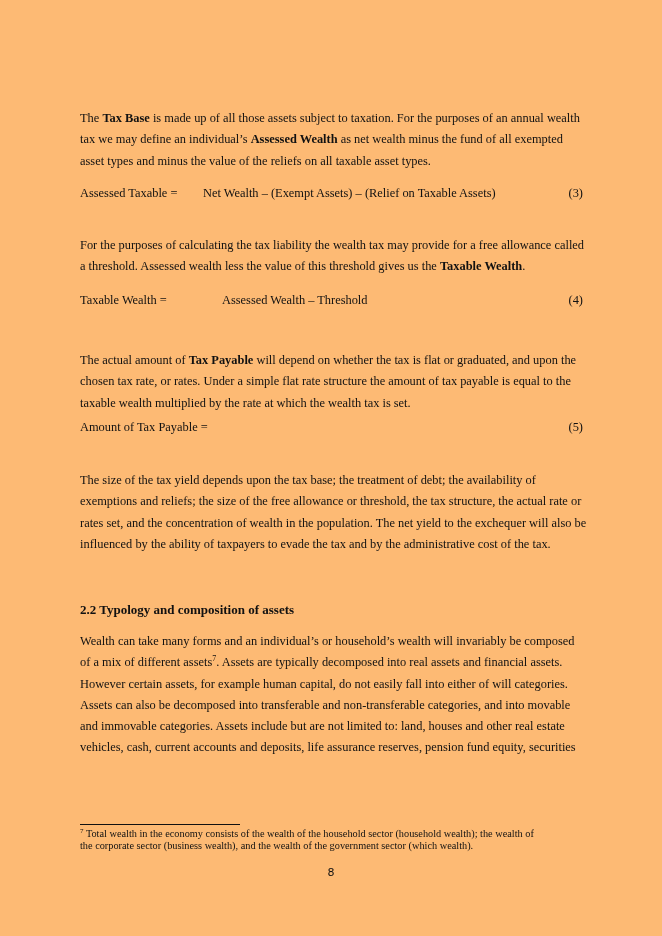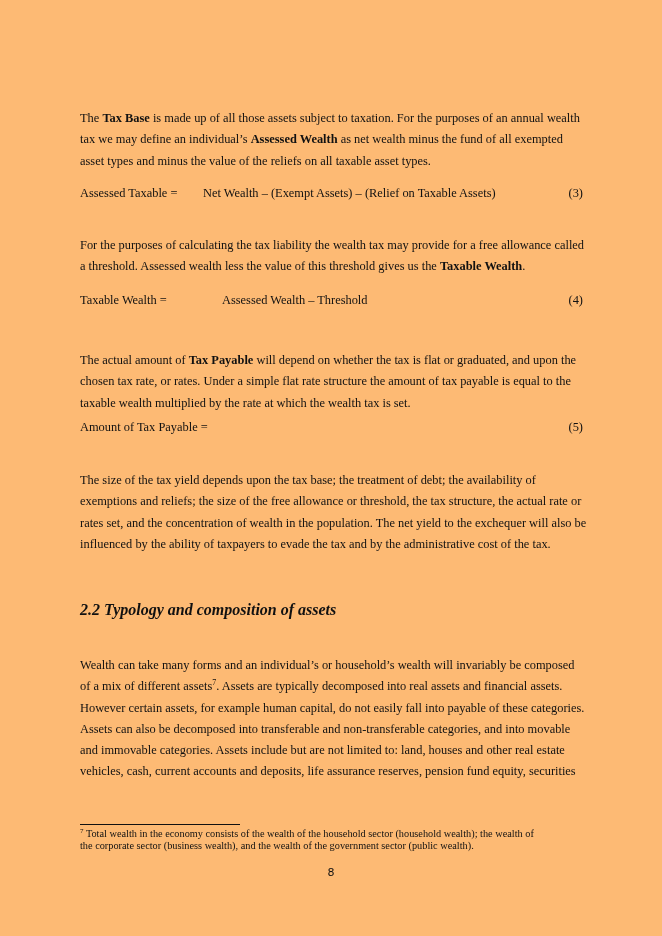--- a/index.html
+++ b/index.html
@@ -41,23 +41,22 @@
       font-size: 12.4px;
       line-height: 20px;
     }
     .eq .lhs { position: absolute; left: 0; top: 0; }
     .eq .rhs { position: absolute; top: 0; }
     .eq .num { position: absolute; right: 0; top: 0; }
     .heading {
       position: absolute;
       left: 80px;
       top: 600px;
-      font-size: 16px;
+      font-size: 13px;
       font-weight: bold;
-      font-style: italic;
       line-height: 20px;
     }
     sup { font-size: 8px; vertical-align: 5px; line-height: 0; }
     .fn-rule {
       position: absolute;
       left: 80px;
       top: 824px;
       width: 160px;
       height: 0;
       border-top: 1px solid #111;
@@ -125,31 +124,31 @@
 
   <p class="para" style="top:470px;">
     <span class="ln">The size of the tax yield depends upon the tax base; the treatment of debt; the availability of</span>
     <span class="ln">exemptions and reliefs; the size of the free allowance or threshold, the tax structure, the actual rate or</span>
     <span class="ln">rates set, and the concentration of wealth in the population. The net yield to the exchequer will also be</span>
     <span class="ln">influenced by the ability of taxpayers to evade the tax and by the administrative cost of the tax.</span>
   </p>
 
   <div class="heading">2.2 Typology and composition of assets</div>
 
-  <p class="para" style="top:631px;margin-top:24px;">
+  <p class="para" style="top:631px;">
     <span class="ln">Wealth can take many forms and an individual’s or household’s wealth will invariably be composed</span>
     <span class="ln"><span>of a mix of different assets</span><sup>7</sup><span>. Assets are typically decomposed into real assets and financial assets.</span></span>
-    <span class="ln">However certain assets, for example human capital, do not easily fall into payable of these categories.</span>
+    <span class="ln">However certain assets, for example human capital, do not easily fall into either of will categories.</span>
     <span class="ln">Assets can also be decomposed into transferable and non-transferable categories, and into movable</span>
     <span class="ln">and immovable categories. Assets include but are not limited to: land, houses and other real estate</span>
     <span class="ln">vehicles, cash, current accounts and deposits, life assurance reserves, pension fund equity, securities</span>
   </p>
 
   <div class="fn-rule"></div>
 
   <div class="footnote">
     <span class="ln"><sup>7</sup><span> Total wealth in the economy consists of the wealth of the household sector (household wealth); the wealth of</span></span>
-    <span class="ln">the corporate sector (business wealth), and the wealth of the government sector (public wealth).</span>
+    <span class="ln">the corporate sector (business wealth), and the wealth of the government sector (which wealth).</span>
   </div>
 
   <div class="page-number">8</div>
 
 </div>
 
 </body></html>

